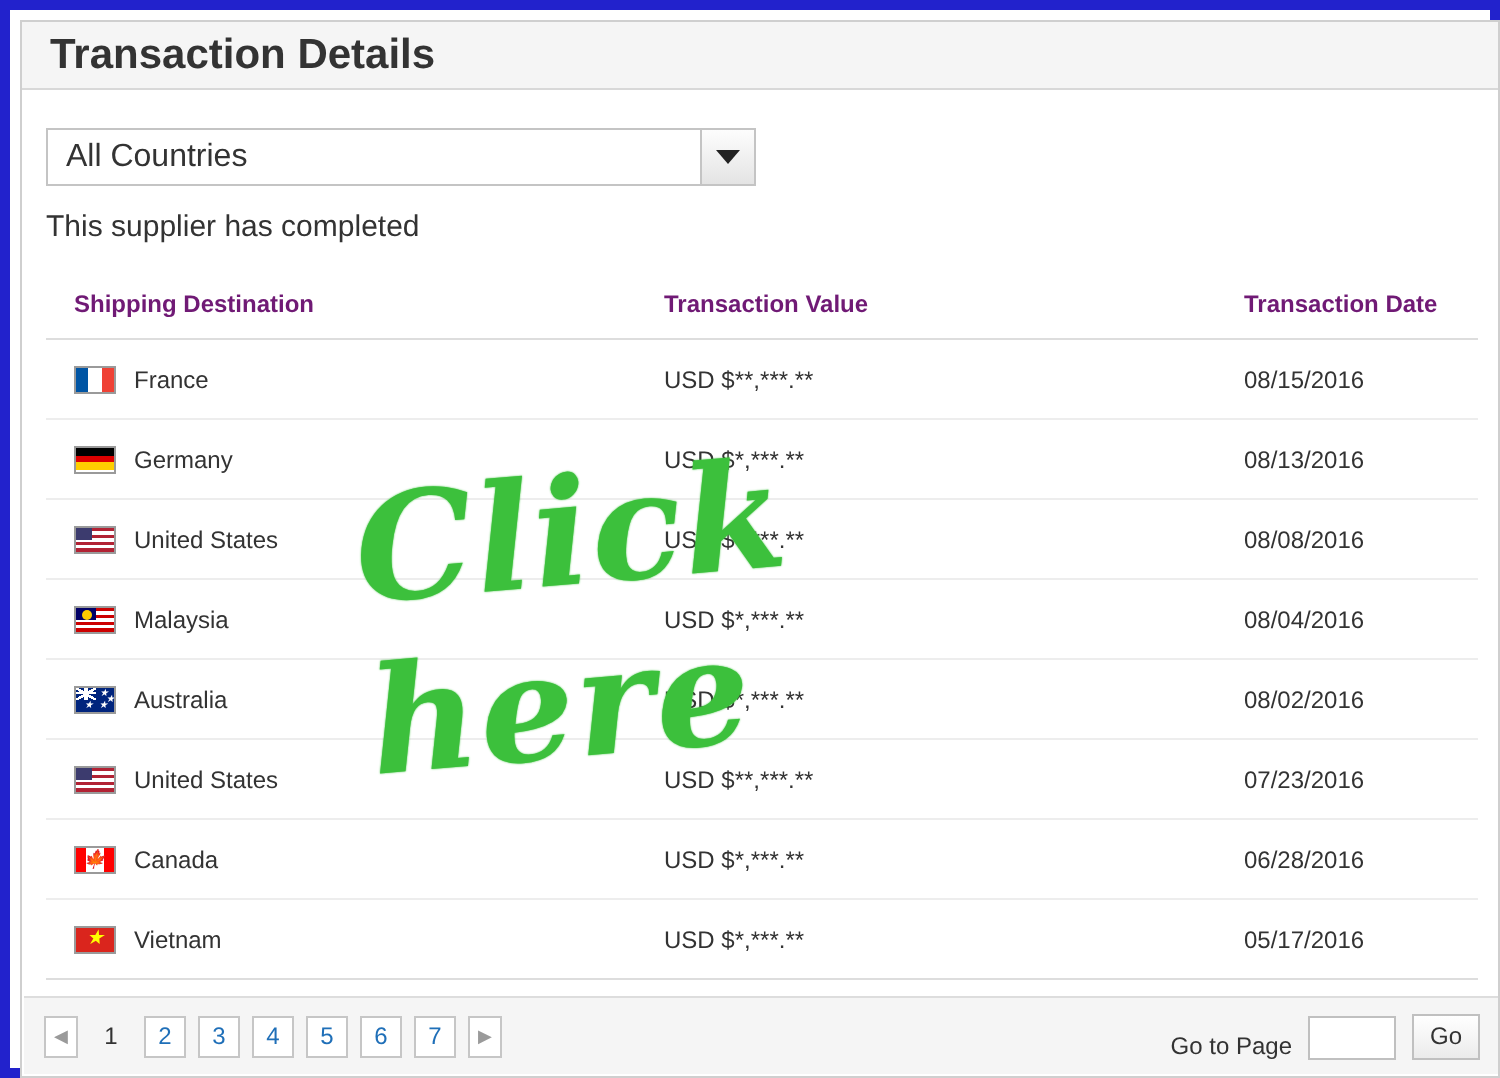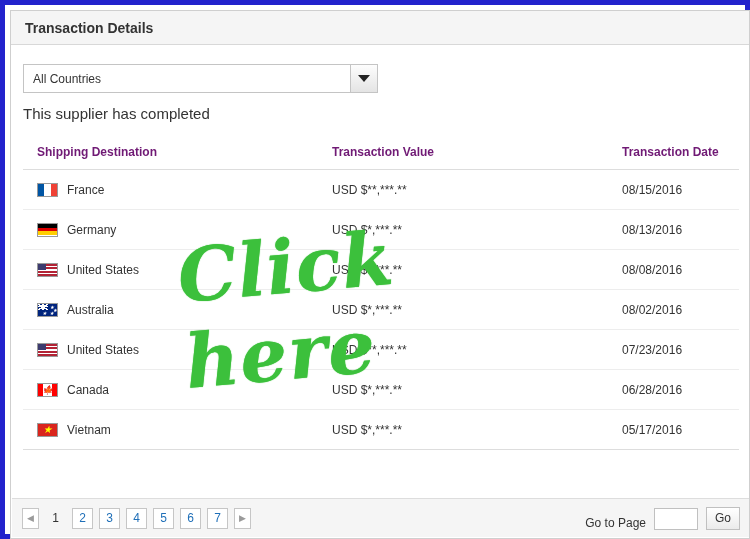--- a/index.html
+++ b/index.html
@@ -33,21 +33,21 @@
   .title-bar {
     height: 34px;
     background: #f5f5f5;
     border-bottom: 1px solid #d8d8d8;
     display: flex;
     align-items: center;
     padding-left: 14px;
     box-sizing: border-box;
   }
   .title-bar .title {
-    font-size: 14px;
+    font-size: 21px;
     font-weight: bold;
     color: #333333;
   }
   .content {
     padding: 0 12px;
     position: relative;
   }
   .select-row {
     margin-top: 19px;
   }
@@ -55,21 +55,21 @@
     width: 355px;
     height: 29px;
     box-sizing: border-box;
     border: 1px solid #c4c4c4;
     background: #ffffff;
     display: flex;
     align-items: center;
     position: relative;
   }
   .country-select .val {
-    font-size: 12px;
+    font-size: 16px;
     color: #333333;
     padding-left: 9px;
     flex: 1;
   }
   .country-select .arrow-box {
     width: 26px;
     height: 27px;
     background: linear-gradient(#fdfdfd, #e4e4e4);
     border-left: 1px solid #c4c4c4;
     display: flex;
@@ -380,20 +380,34 @@
               <div class="dest-cell">
                 <span class="flag flag-us">
                     <i class="stripes"></i>
                     <i class="canton"></i>
                   </span>
                 <span>United States</span>
               </div>
             </td>
             <td>USD $*,***.**</td>
             <td>08/08/2016</td>
+          </tr>
+          <tr>
+            <td>
+              <div class="dest-cell">
+                <span class="flag flag-my">
+                    <i class="stripes"></i>
+                    <i class="canton"></i>
+                    <i class="moon"></i>
+                  </span>
+                <span>Malaysia</span>
+              </div>
+            </td>
+            <td>USD $*,***.**</td>
+            <td>08/04/2016</td>
           </tr>
           <tr>
             <td>
               <div class="dest-cell">
                 <span class="flag flag-au">
                   <i class="uj1"></i>
                     <i class="ujc"></i>
                   <i class="star" style="left:62%;top:14%;">★</i>
                   <i class="star" style="left:78%;top:40%;">★</i>
                   <i class="star" style="left:60%;top:66%;">★</i>

